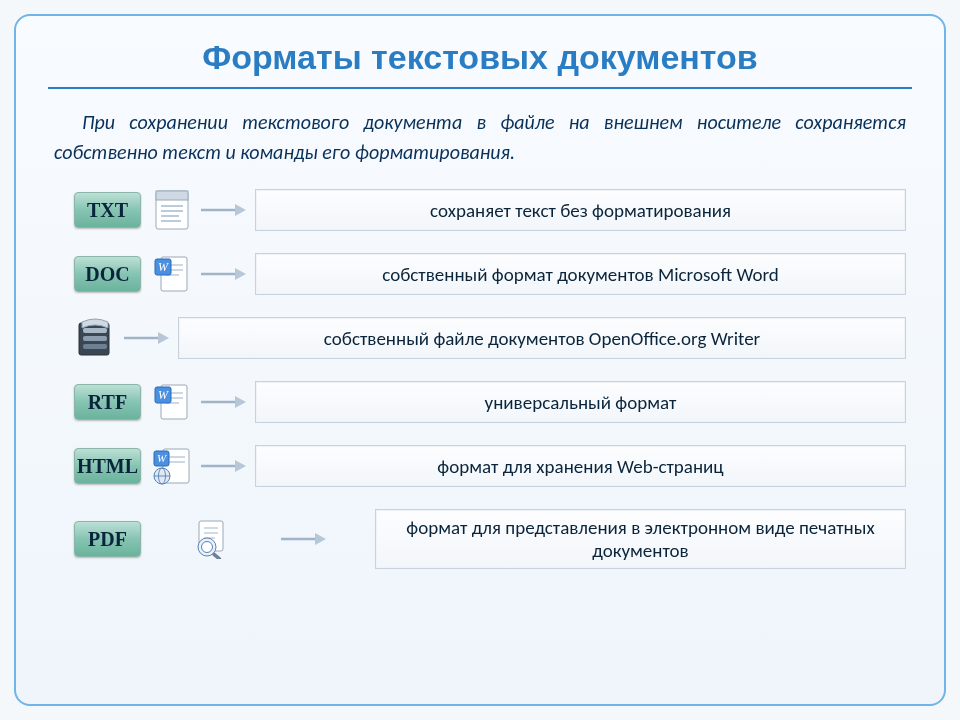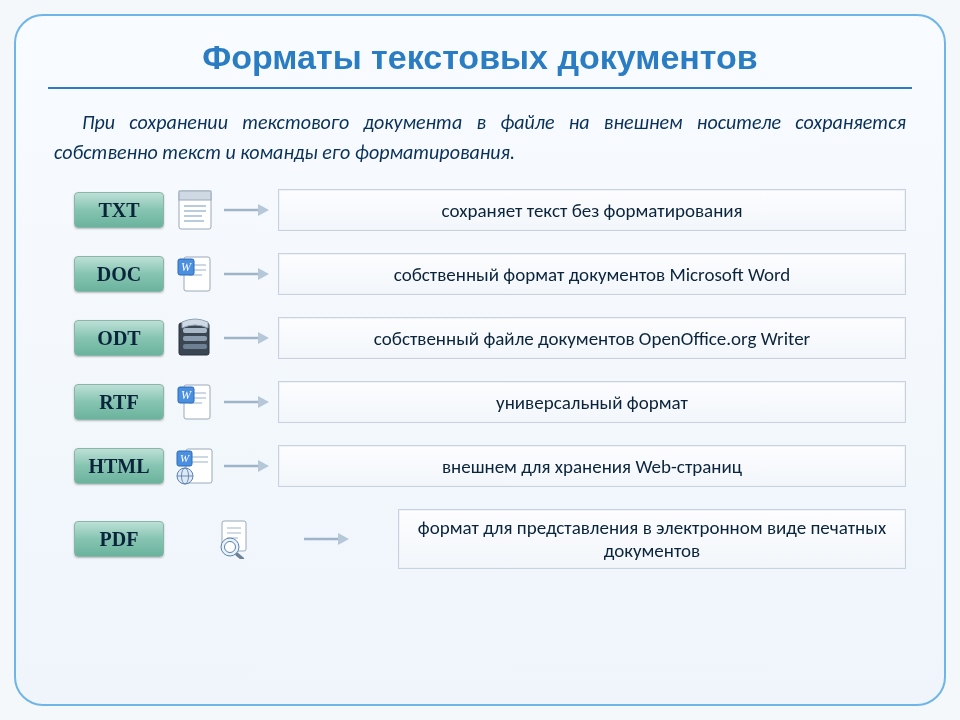--- a/index.html
+++ b/index.html
@@ -7,21 +7,21 @@
     width: 960px;
     height: 720px;
     background: #f5f8fb;
     font-family: Calibri, Arial, sans-serif;
     padding: 14px;
   }
   .frame {
     width: 100%;
     height: 100%;
     border: 2px solid #6fb5e8;
-    border-radius: 29px;
+    border-radius: 16px;
     padding: 22px 32px 18px 32px;
     background: linear-gradient(180deg, #f8fbff 0%, #eff5fb 100%);
     position: relative;
   }
   .title {
     font-family: "Comic Sans MS", cursive, sans-serif;
     font-weight: bold;
     color: #2b7dc3;
     font-size: 34px;
     text-align: center;
@@ -39,21 +39,21 @@
     padding: 0 6px;
     font-style: italic;
   }
   .row {
     display: flex;
     align-items: center;
     margin-bottom: 22px;
     padding-left: 26px;
   }
   .badge {
-    width: 90px;
+    width: 67px;
     height: 36px;
     border-radius: 4px;
     background: linear-gradient(180deg, #bce0d6 0%, #86c4b2 50%, #6ab39c 100%);
     border: 1px solid #8bb5a6;
     box-shadow: 0 1px 2px rgba(0,0,0,0.25);
     display: flex;
     align-items: center;
     justify-content: center;
     font-family: "Times New Roman", serif;
     font-weight: bold;
@@ -138,21 +138,20 @@
     <div class="arrow-slot">
       <svg width="46" height="18" viewBox="0 0 46 18">
         <line x1="1" y1="9" x2="36" y2="9" stroke="#9fb4c9" stroke-width="2.5"></line>
         <polygon points="35,3 46,9 35,15" fill="#b6c7d8"></polygon>
       </svg>
     </div>
     <div class="desc">собственный формат документов Microsoft Word</div>
   </div>
 
   <div class="row">
-    <div class="badge">ODT</div>
     <div class="icon-slot">
       <svg width="38" height="40" viewBox="0 0 38 40">
         <rect x="3" y="5" width="30" height="32" rx="2" fill="#3a4652" stroke="#2a333d"></rect>
         <rect x="7" y="10" width="24" height="5" rx="2" fill="#aab9c8"></rect>
         <rect x="7" y="18" width="24" height="5" rx="2" fill="#8c9daf"></rect>
         <rect x="7" y="26" width="24" height="5" rx="2" fill="#6d8094"></rect>
         <path d="M6 4 Q19 -2 32 4 L32 10 Q19 4 6 10 Z" fill="#d0dae5" stroke="#8fa2b6"></path>
       </svg>
     </div>
     <div class="arrow-slot">
@@ -198,21 +197,21 @@
         <ellipse cx="10" cy="30" rx="3.5" ry="8" fill="none" stroke="#5b82b2" stroke-width="0.9"></ellipse>
         <line x1="2" y1="30" x2="18" y2="30" stroke="#5b82b2" stroke-width="0.9"></line>
       </svg>
     </div>
     <div class="arrow-slot">
       <svg width="46" height="18" viewBox="0 0 46 18">
         <line x1="1" y1="9" x2="36" y2="9" stroke="#9fb4c9" stroke-width="2.5"></line>
         <polygon points="35,3 46,9 35,15" fill="#b6c7d8"></polygon>
       </svg>
     </div>
-    <div class="desc">внешнем для хранения Web-страниц</div>
+    <div class="desc">формат для хранения Web-страниц</div>
   </div>
 
   <div class="row" style="margin-bottom:0;gap:40px;">
     <div class="badge">PDF</div>
     <div class="icon-slot">
       <svg width="38" height="40" viewBox="0 0 38 40">
         <rect x="6" y="2" width="24" height="30" rx="2" fill="#fff" stroke="#9aa9b8"></rect>
         <line x1="11" y1="9" x2="25" y2="9" stroke="#b6c7d8" stroke-width="1.3"></line>
         <line x1="11" y1="14" x2="25" y2="14" stroke="#b6c7d8" stroke-width="1.3"></line>
         <line x1="11" y1="19" x2="22" y2="19" stroke="#b6c7d8" stroke-width="1.3"></line>

